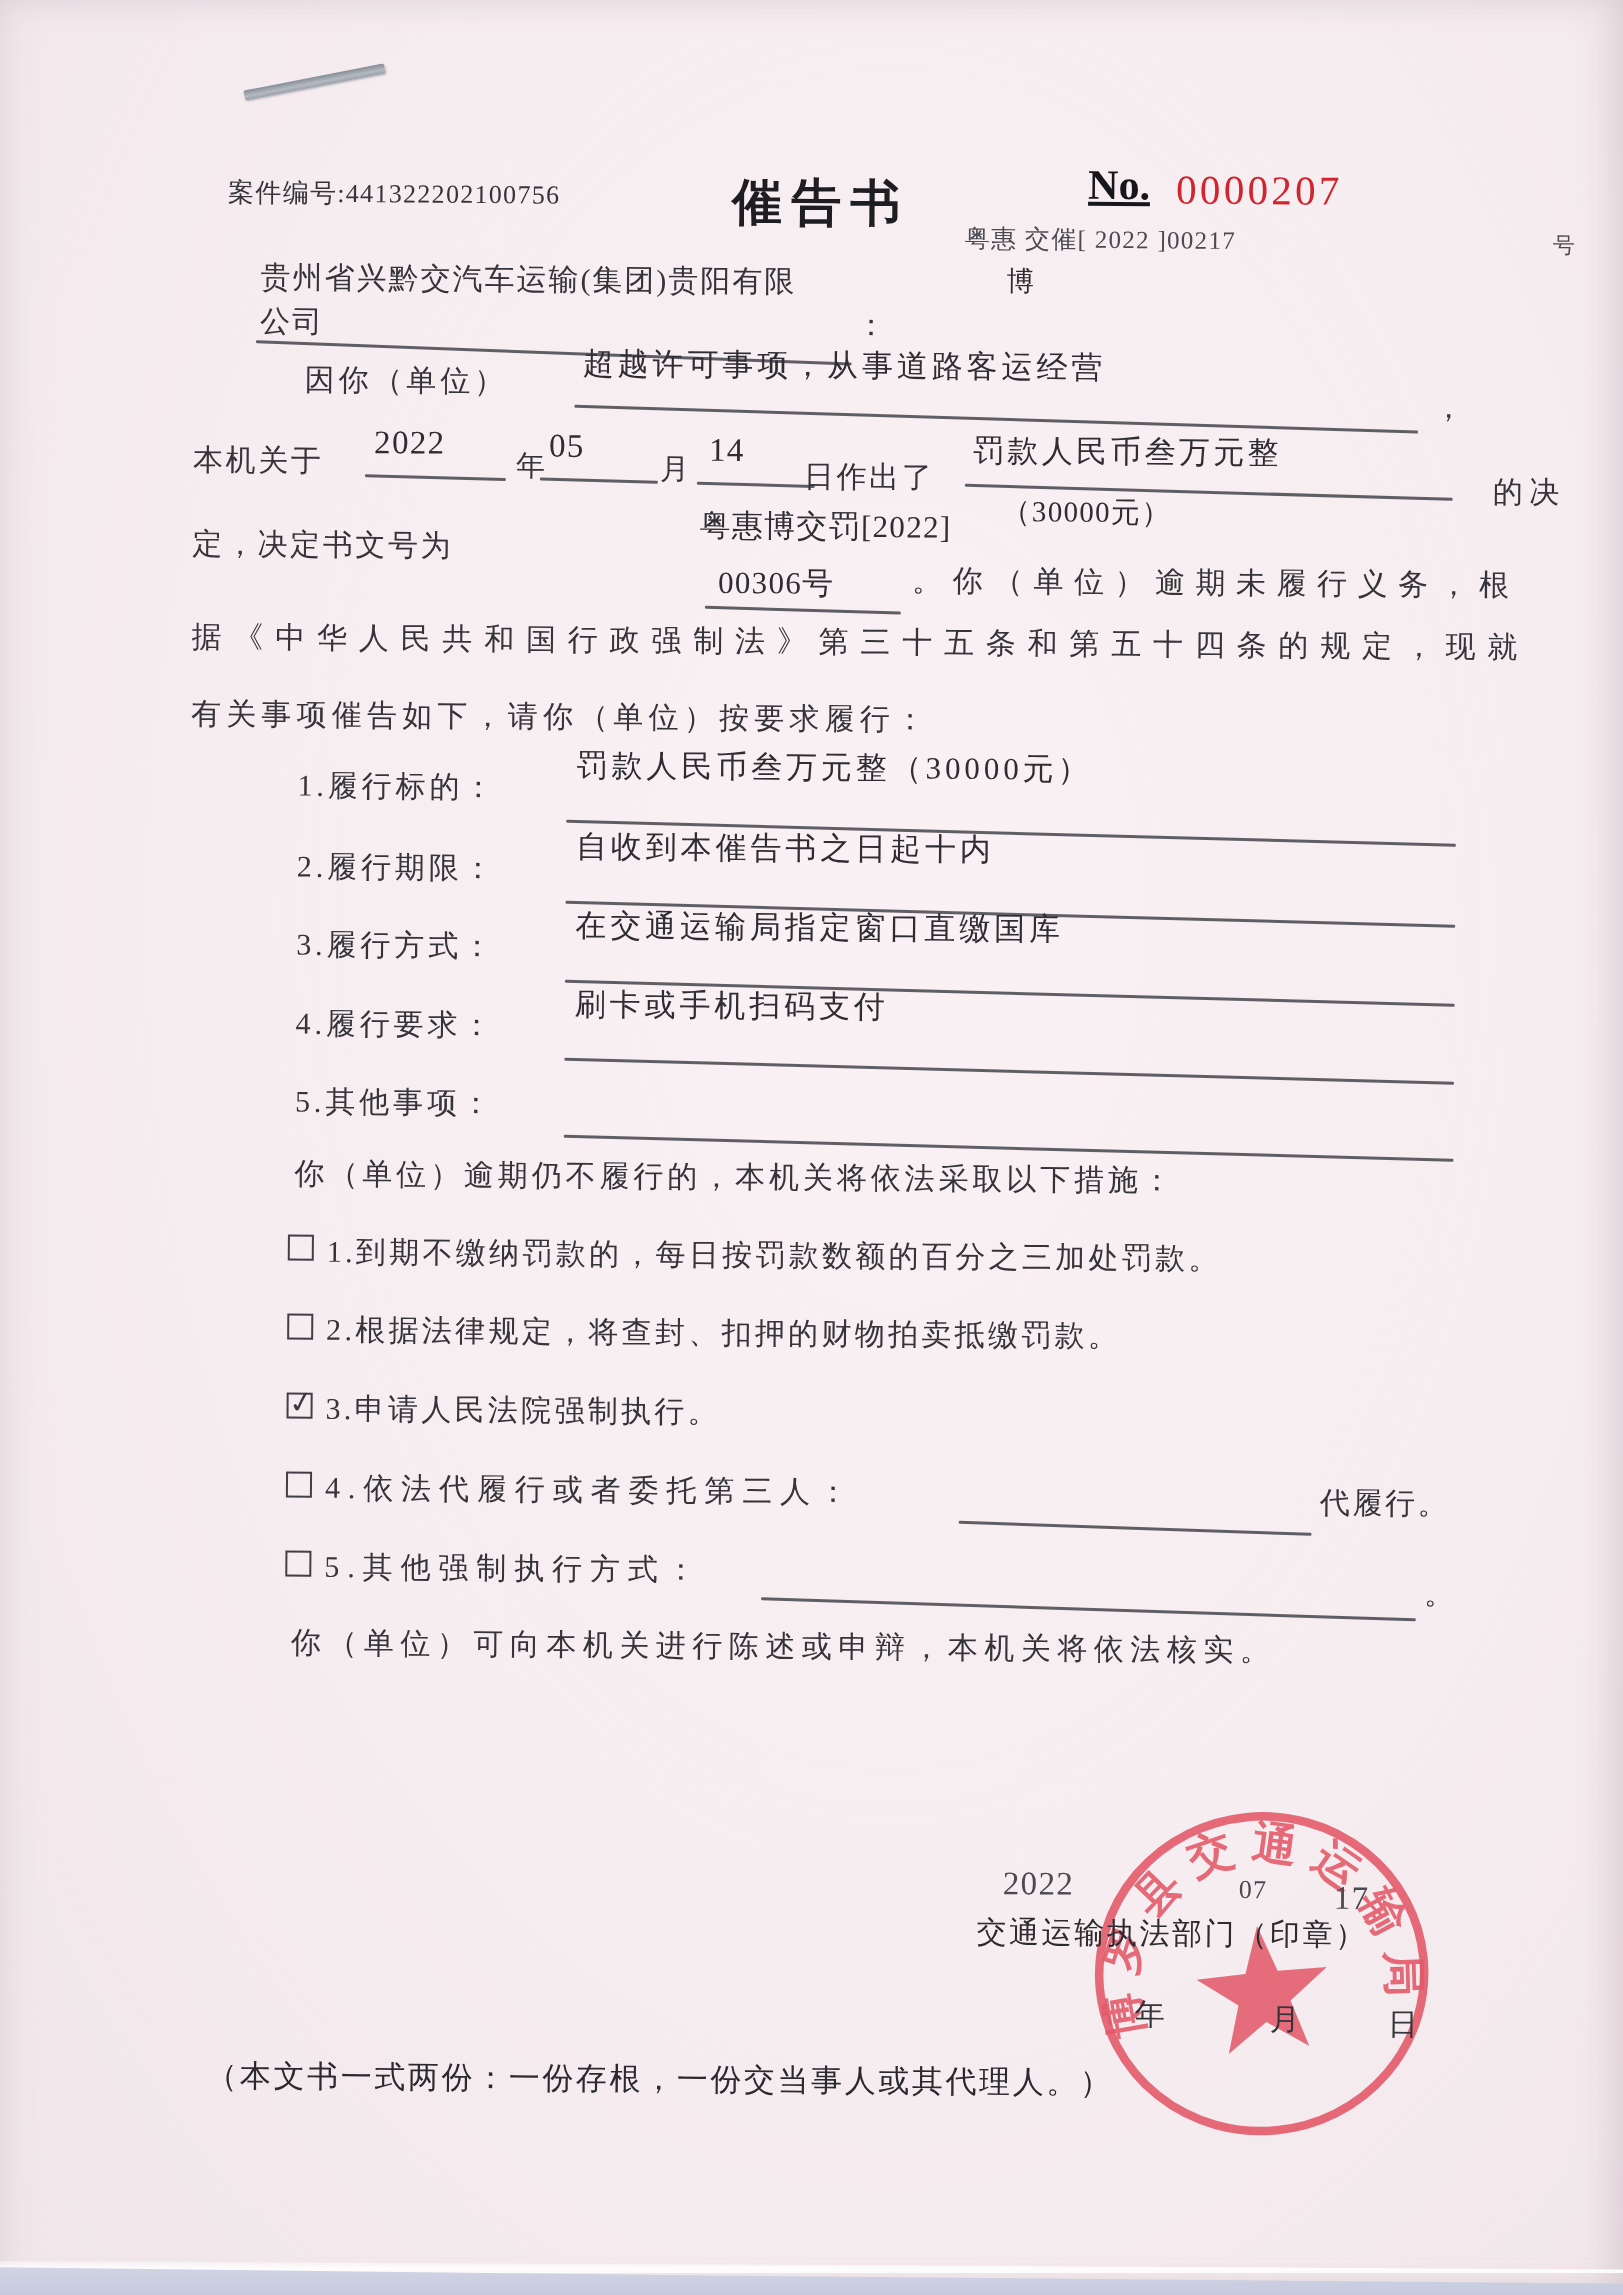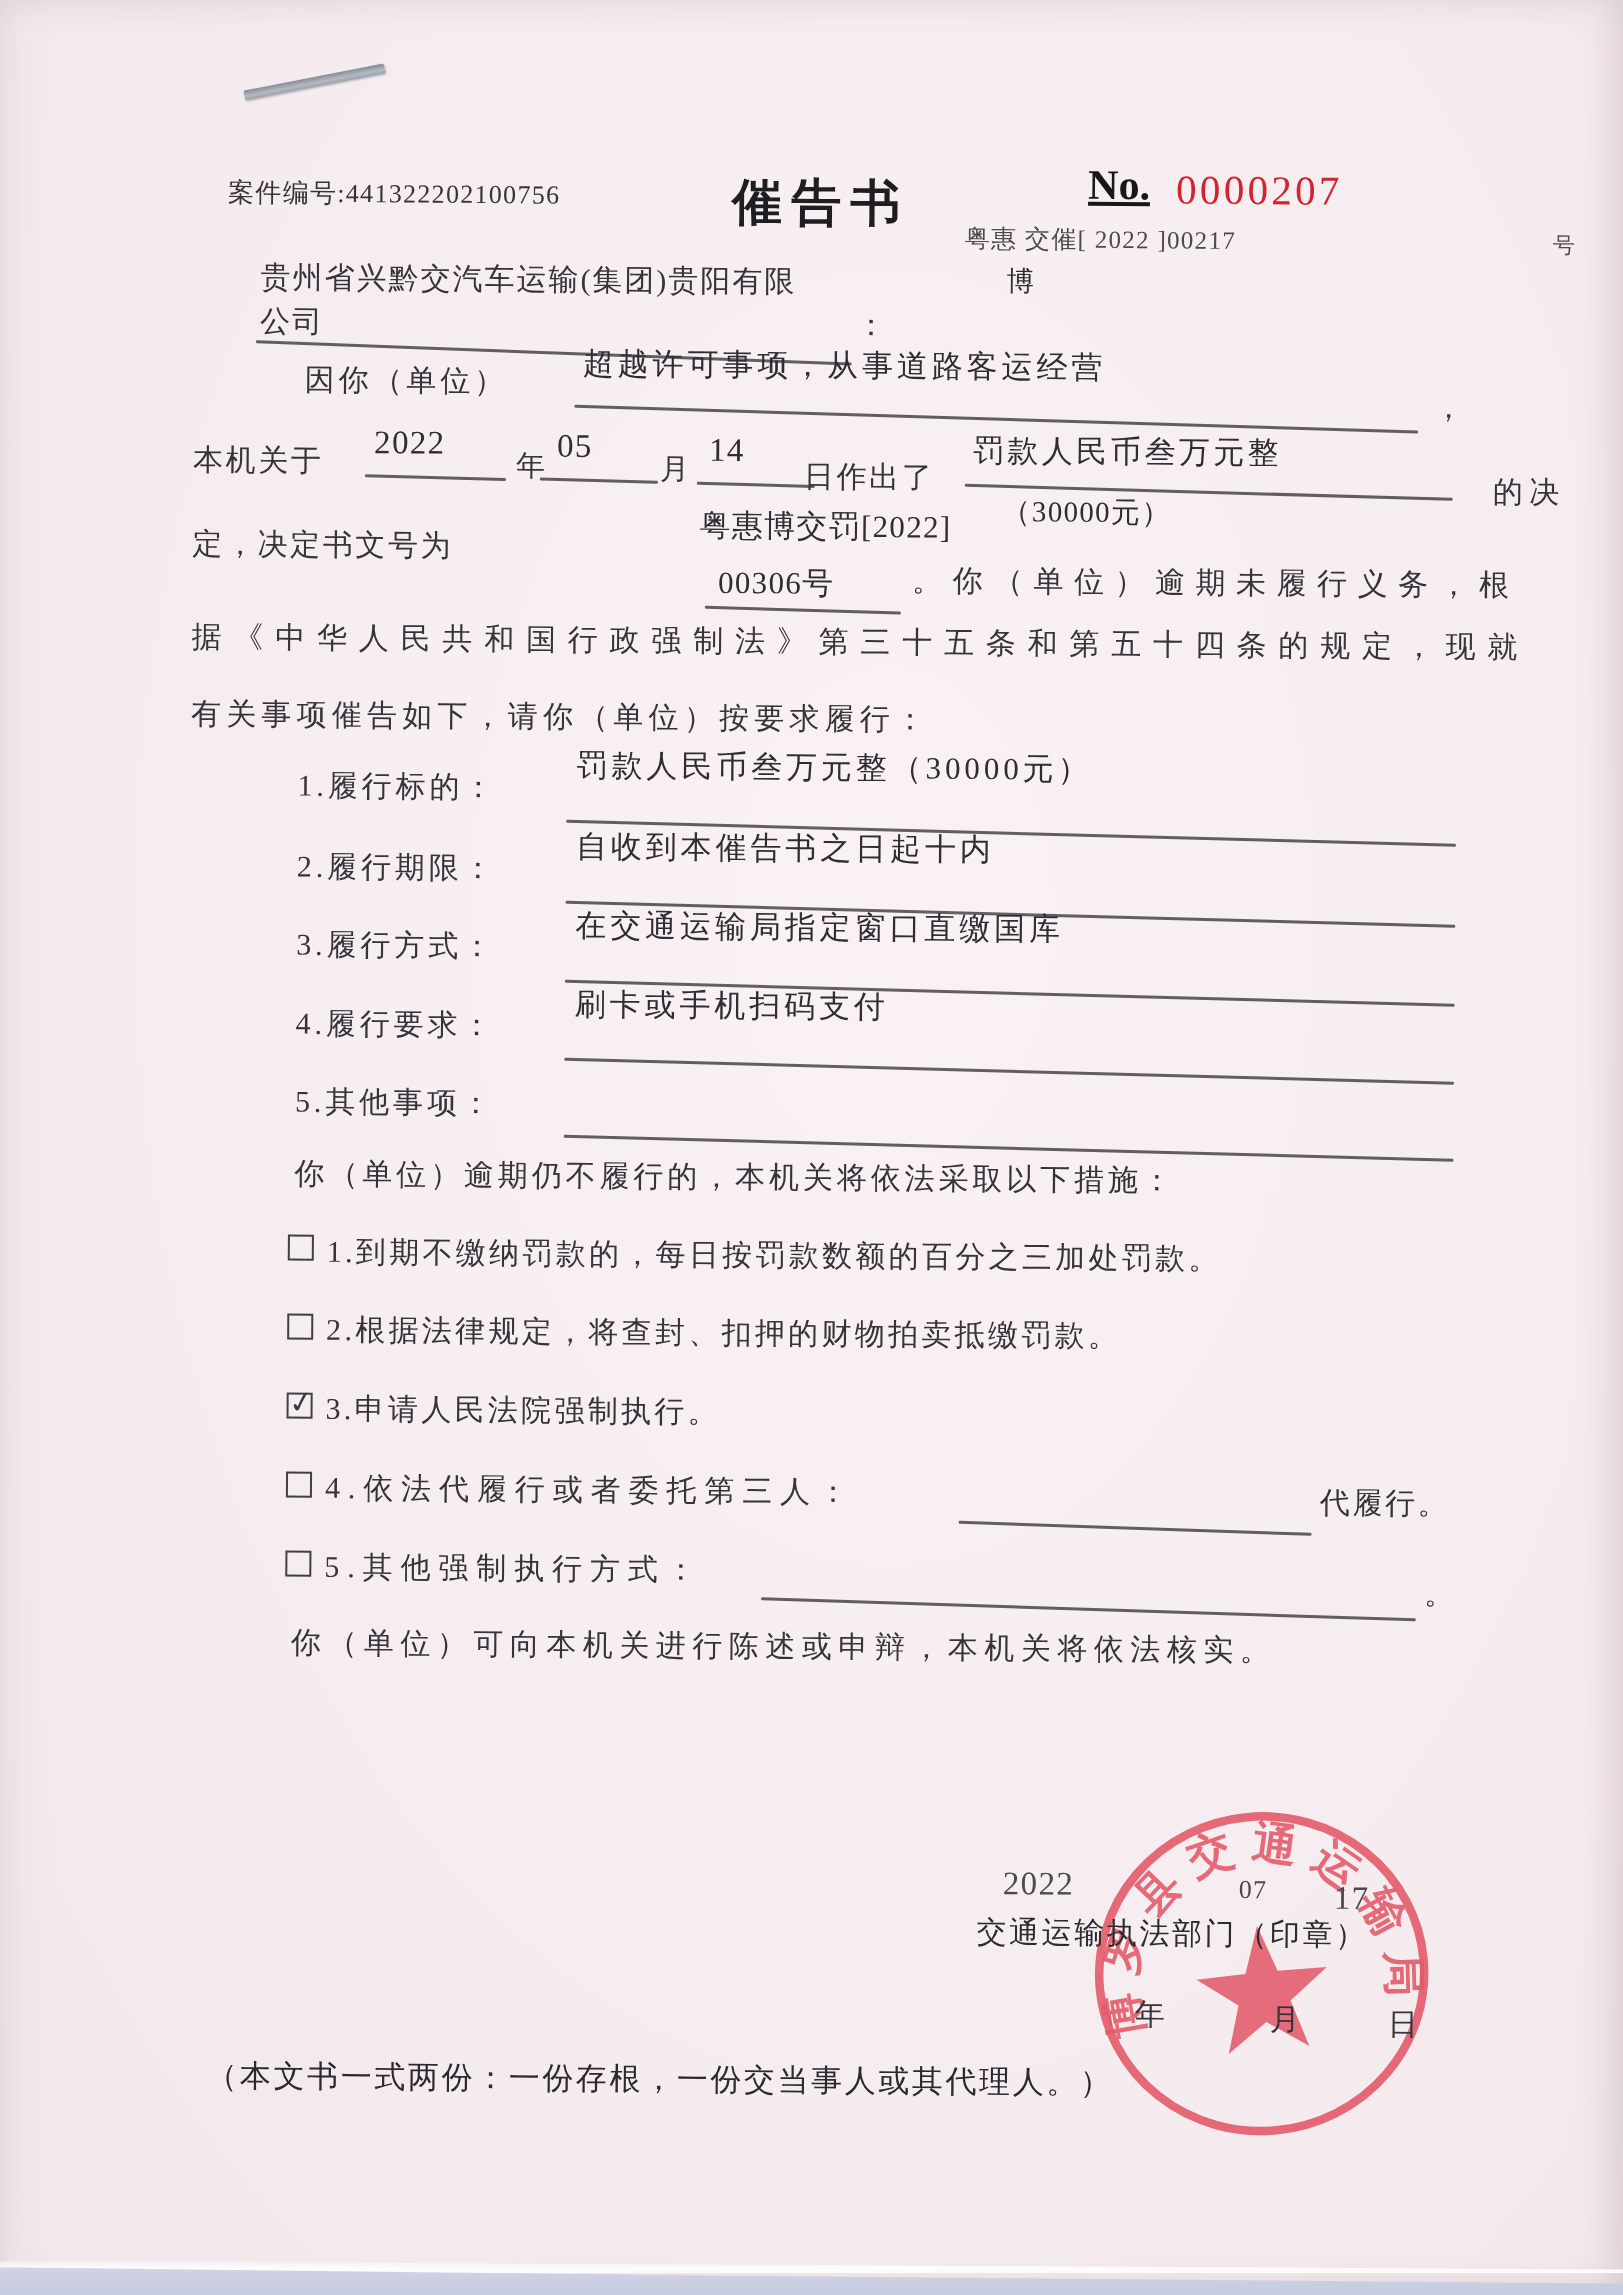--- a/index.html
+++ b/index.html
@@ -67,21 +67,21 @@
 
     <div class="t" style="left:306px;top:359px;font-size:30px;letter-spacing:3.9px;">因你（单位）</div>
     <div class="t fill" style="left:584px;top:340px;font-size:31px;letter-spacing:3.9px;">超越许可事项，从事道路客运经营</div>
     <div class="ul" style="left:576px;top:402px;width:844px;transform:rotate(1.3deg);"></div>
     <div class="t" style="left:1435px;top:378px;font-size:30px;">，</div>
 
     <div class="t" style="left:195px;top:440px;font-size:30px;letter-spacing:2.6px;">本机关于</div>
     <div class="t fill" style="left:376px;top:423px;font-size:33px;letter-spacing:1.3px;">2022</div>
     <div class="ul" style="left:367px;top:473px;width:141px;transform:rotate(1.1deg);"></div>
     <div class="t" style="left:518px;top:444px;font-size:29px;">年</div>
-    <div class="t fill" style="left:551px;top:425px;font-size:33px;letter-spacing:1.3px;margin-left:8px;">05</div>
+    <div class="t fill" style="left:551px;top:425px;font-size:33px;letter-spacing:1.3px;">05</div>
     <div class="ul" style="left:542px;top:475px;width:118px;transform:rotate(1.1deg);"></div>
     <div class="t" style="left:662px;top:446px;font-size:29px;">月</div>
     <div class="t fill" style="left:711px;top:428px;font-size:33px;letter-spacing:1.3px;">14</div>
     <div class="ul" style="left:699px;top:478px;width:118px;transform:rotate(1.1deg);"></div>
     <div class="t" style="left:806px;top:452px;font-size:30px;letter-spacing:2.6px;">日作出了</div>
     <div class="t fill" style="left:975px;top:424px;font-size:31px;letter-spacing:3.3px;">罚款人民币叁万元整</div>
     <div class="ul" style="left:967px;top:478px;width:488px;transform:rotate(1.2deg);"></div>
     <div class="t fill" style="left:1004px;top:486px;font-size:29px;letter-spacing:1.3px;">（30000元）</div>
     <div class="t" style="left:1495px;top:462px;font-size:30px;letter-spacing:6.5px;text-align:right;">的决</div>
 

